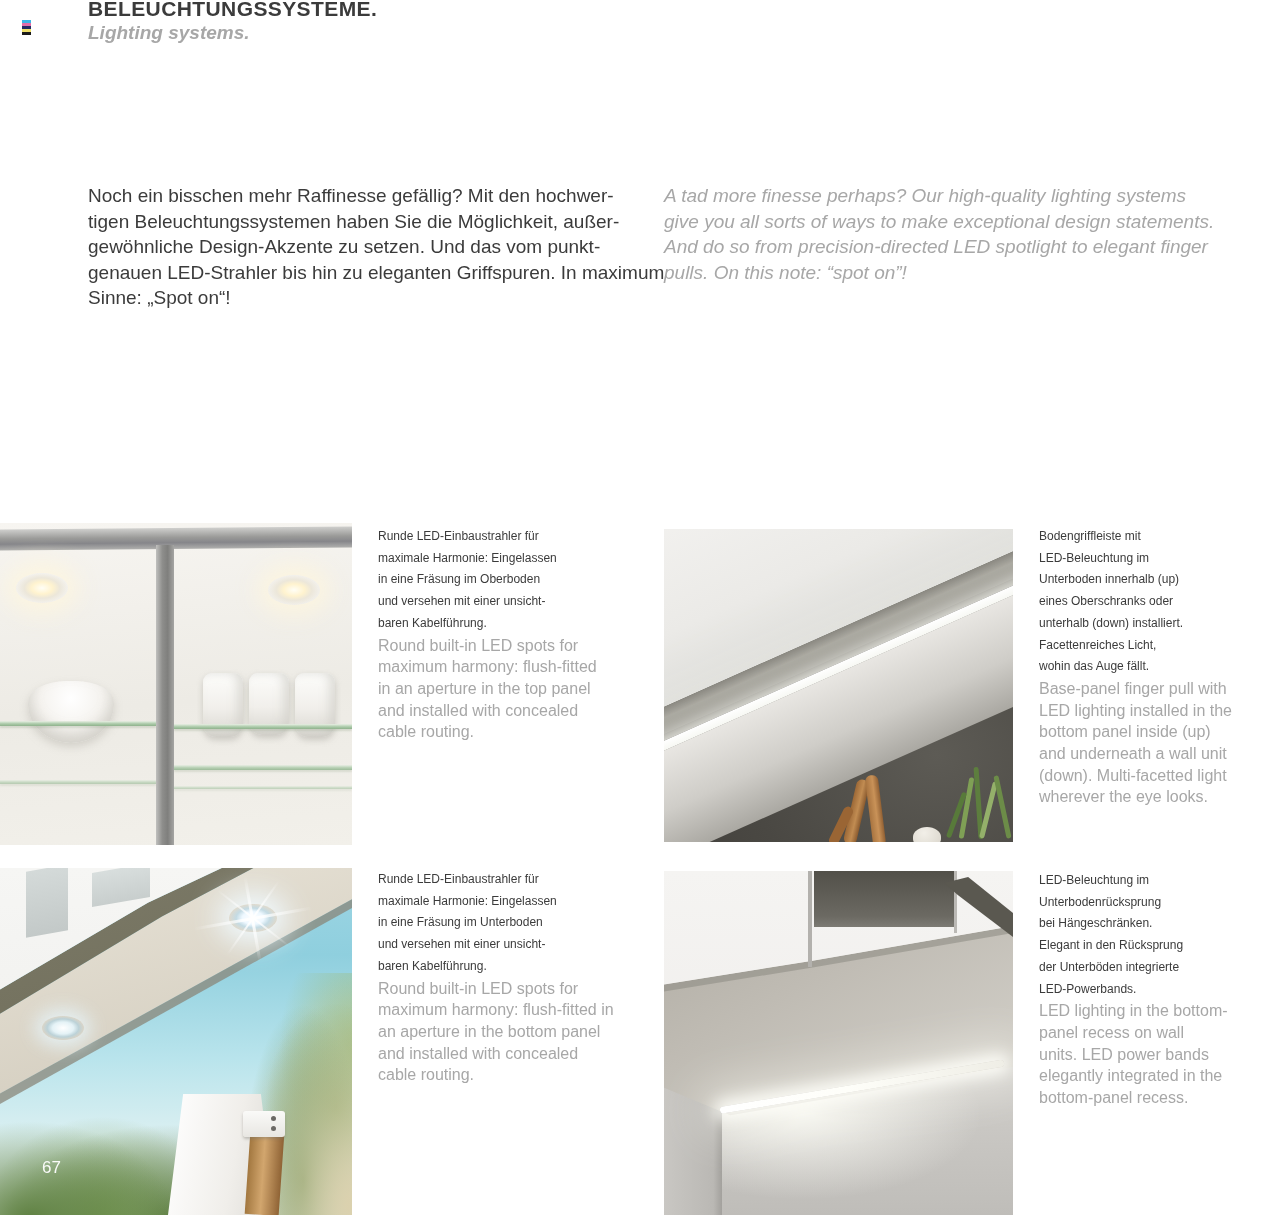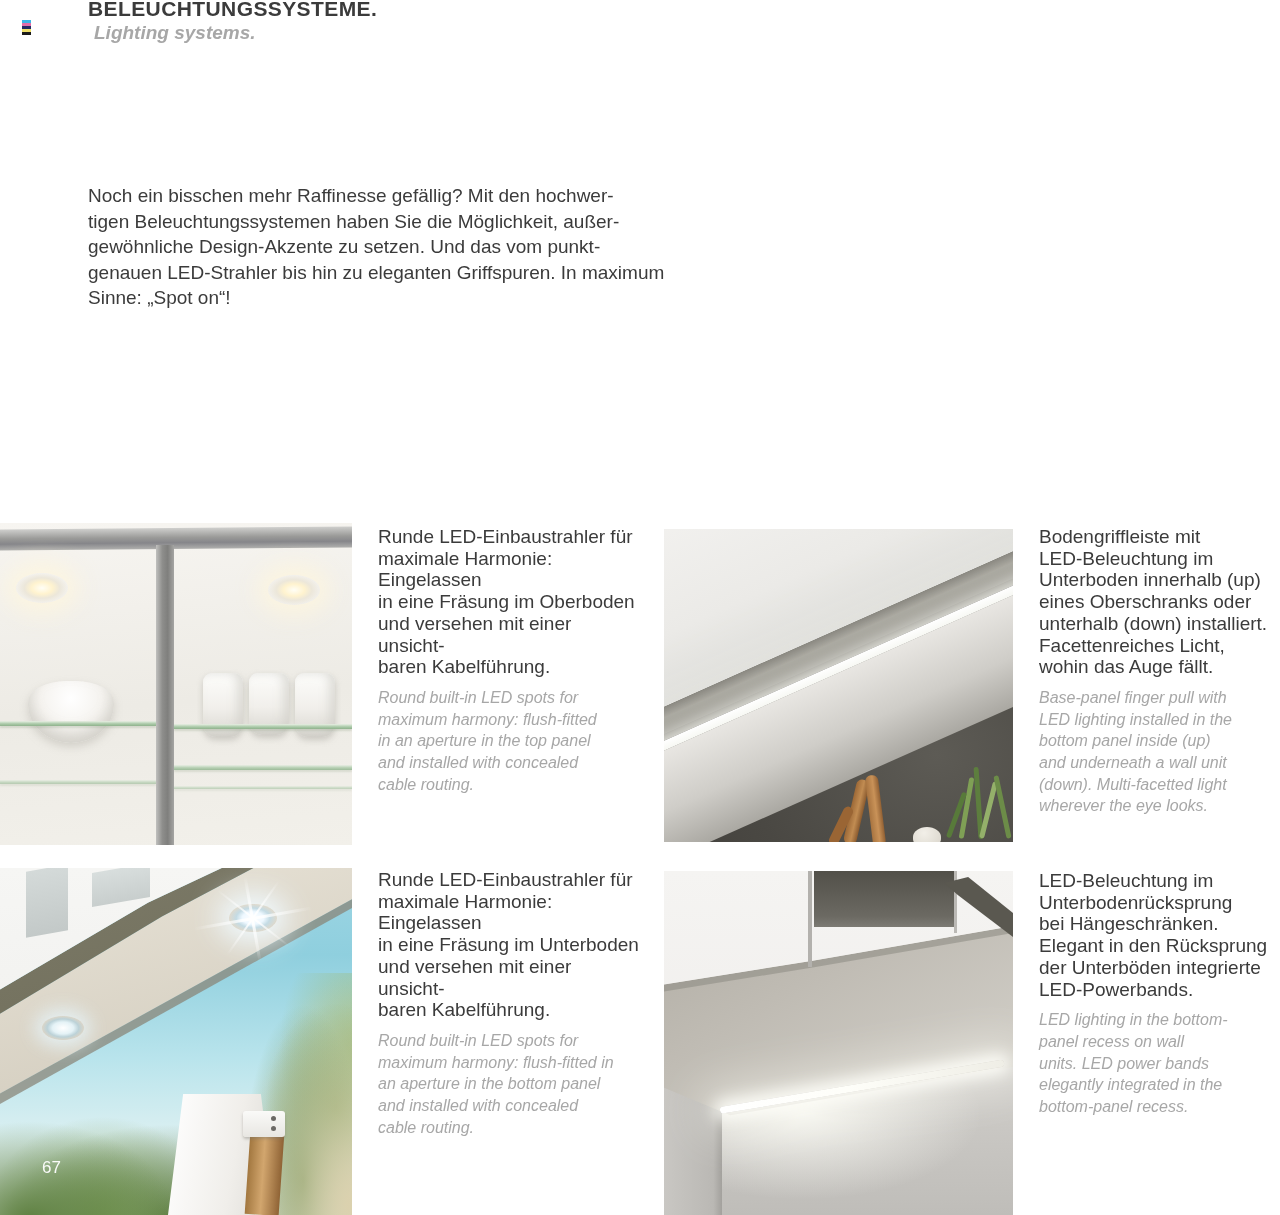--- a/index.html
+++ b/index.html
@@ -11,31 +11,31 @@
   body{font-family:"Liberation Sans", sans-serif;}
   .page{position:relative;width:1280px;height:1215px;background:#ffffff;overflow:hidden;padding-left:44px;}
   .abs{position:absolute;}
 
   
   .regmark{position:absolute;left:22px;top:20px;width:9px;height:15px;display:flex;flex-direction:column;}
   .regmark i{display:block;width:100%;flex:1;}
 
   
   .h1{position:absolute;left:88px;top:-3px;font-size:21px;font-weight:bold;letter-spacing:.4px;color:var(--text-dark);}
-  .subtitle{position:absolute;left:88px;top:22px;font-size:19px;font-weight:bold;font-style:italic;color:var(--text-gray);margin-left:6px;}
+  .subtitle{position:absolute;left:88px;top:22px;font-size:19px;font-weight:bold;font-style:italic;color:var(--text-gray);}
 
   
   .intro{position:absolute;white-space:pre-line;font-size:19px;line-height:25.5px;}
   .intro.de{left:88px;top:183px;width:585px;color:var(--text-dark);}
   .intro.en{left:664px;top:183px;width:585px;color:var(--text-gray);font-style:italic;}
 
   
   .caption{position:absolute;width:262px;}
-  .cap-de{white-space:pre-line;font-size:19px;line-height:21.7px;color:var(--text-dark);}
-  .cap-en{white-space:pre-line;font-size:16px;line-height:21.7px;color:var(--text-gray);font-style:italic;margin-top:9px;}
+  .cap-de{white-space:pre-line;font-size:12px;line-height:21.7px;color:var(--text-dark);}
+  .cap-en{white-space:pre-line;font-size:16px;line-height:21.7px;color:var(--text-gray);}
   .cap1{left:378px;top:526px;}
   .cap2{left:1039px;top:526px;}
   .cap3{left:378px;top:869px;}
   .cap4{left:1039px;top:870px;}
 
   
   .photo{position:absolute;overflow:hidden;}
   .photo1{left:0;top:523px;width:352px;height:322px;background:linear-gradient(175deg,#f7f5f1 0%,#edebe5 55%,#f2f0ea 100%);}
   .photo2{left:664px;top:529px;width:349px;height:313px;background:radial-gradient(ellipse at 78% 72%,#5d5b55 0%,#4a4843 50%,#3c3a36 100%);}
   .photo3{left:0;top:868px;width:352px;height:347px;background:linear-gradient(180deg,#9ed6e4 0%,#8fcfde 25%,#b9e4ec 55%,#dff1f2 80%,#ecf5f2 100%);}
@@ -129,20 +129,24 @@
   </div>
 
   <div class="h1">BELEUCHTUNGSSYSTEME.</div>
   <div class="subtitle">Lighting systems.</div>
 
   <div class="intro de">Noch ein bisschen mehr Raffinesse gefällig? Mit den hochwer-
 tigen Beleuchtungssystemen haben Sie die Möglichkeit, außer-
 gewöhnliche Design-Akzente zu setzen. Und das vom punkt-
 genauen LED-Strahler bis hin zu eleganten Griffspuren. In maximum
 Sinne: „Spot on“!</div>
+  <div class="intro en">A tad more finesse perhaps? Our high-quality lighting systems
+give you all sorts of ways to make exceptional design statements.
+And do so from precision-directed LED spotlight to elegant finger
+pulls. On this note: “spot on”!</div>
 
   <div class="photo photo1">
     <div class="abs p1-topbar"></div>
     <div class="abs p1-spot s-l"></div>
     <div class="abs p1-spot s-r"></div>
     <div class="abs p1-bowl"></div>
     <div class="abs p1-cup c1"></div>
     <div class="abs p1-cup c2"></div>
     <div class="abs p1-cup c3"></div>
     <div class="abs p1-shelf sh1"></div>

